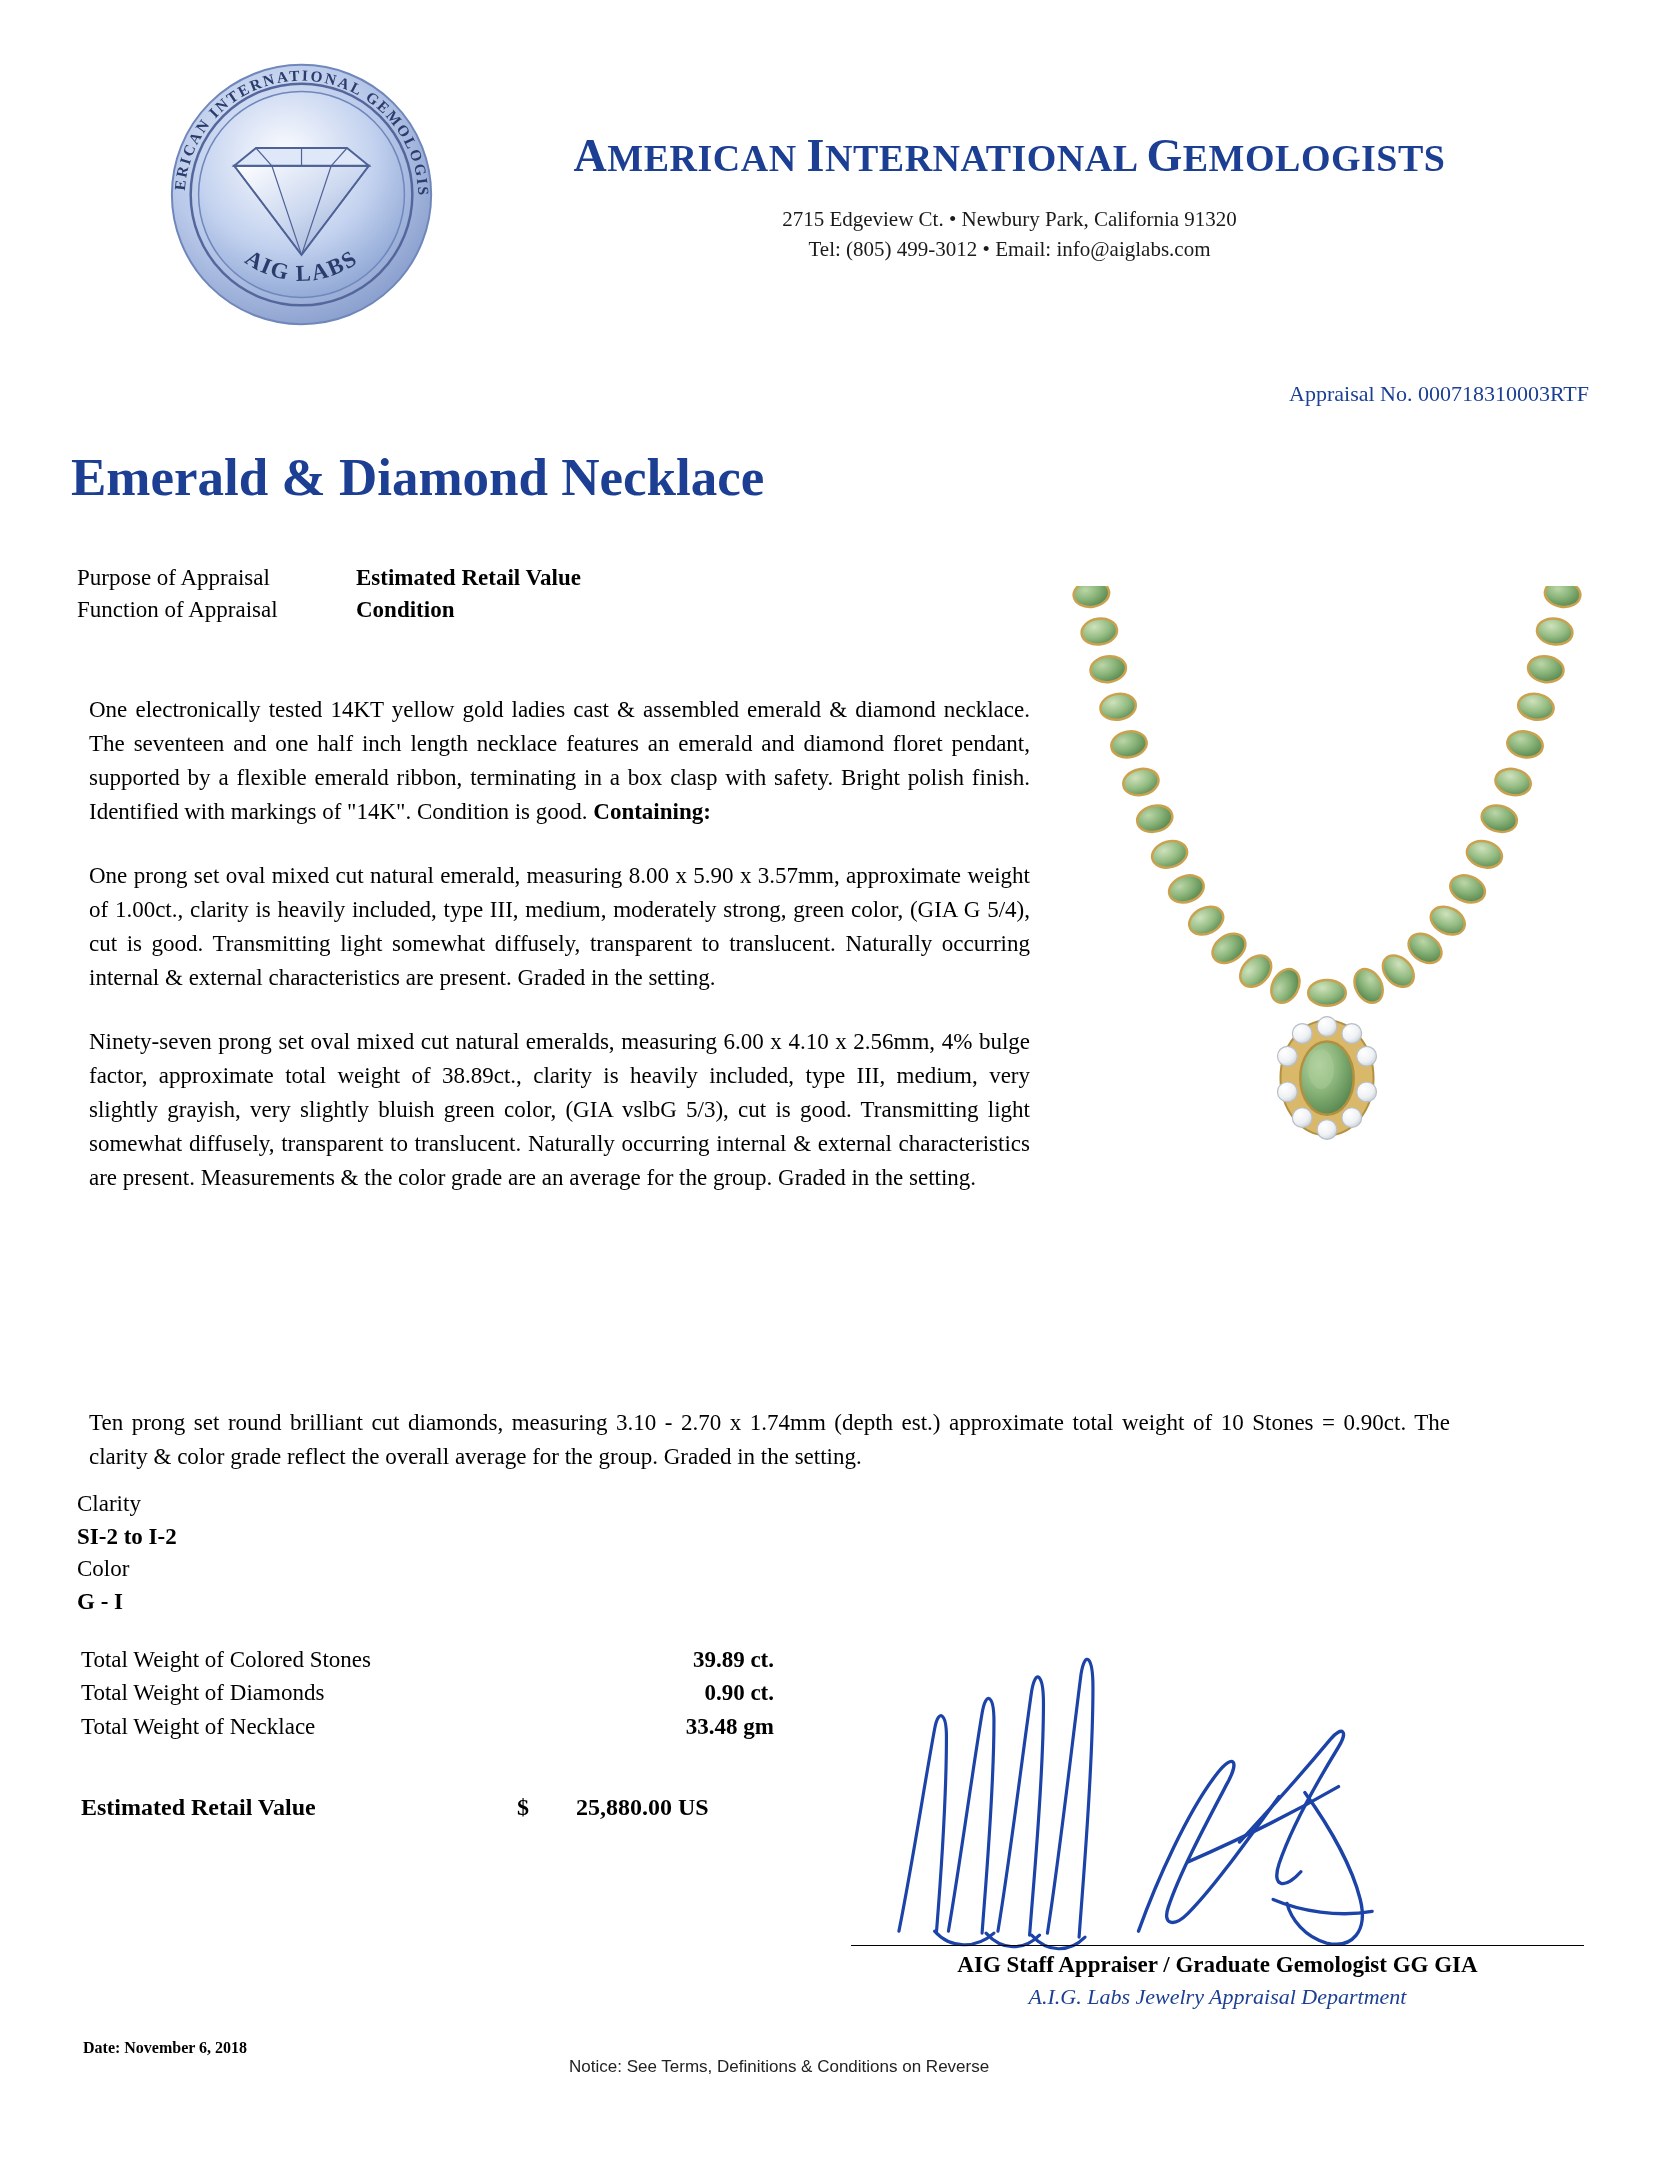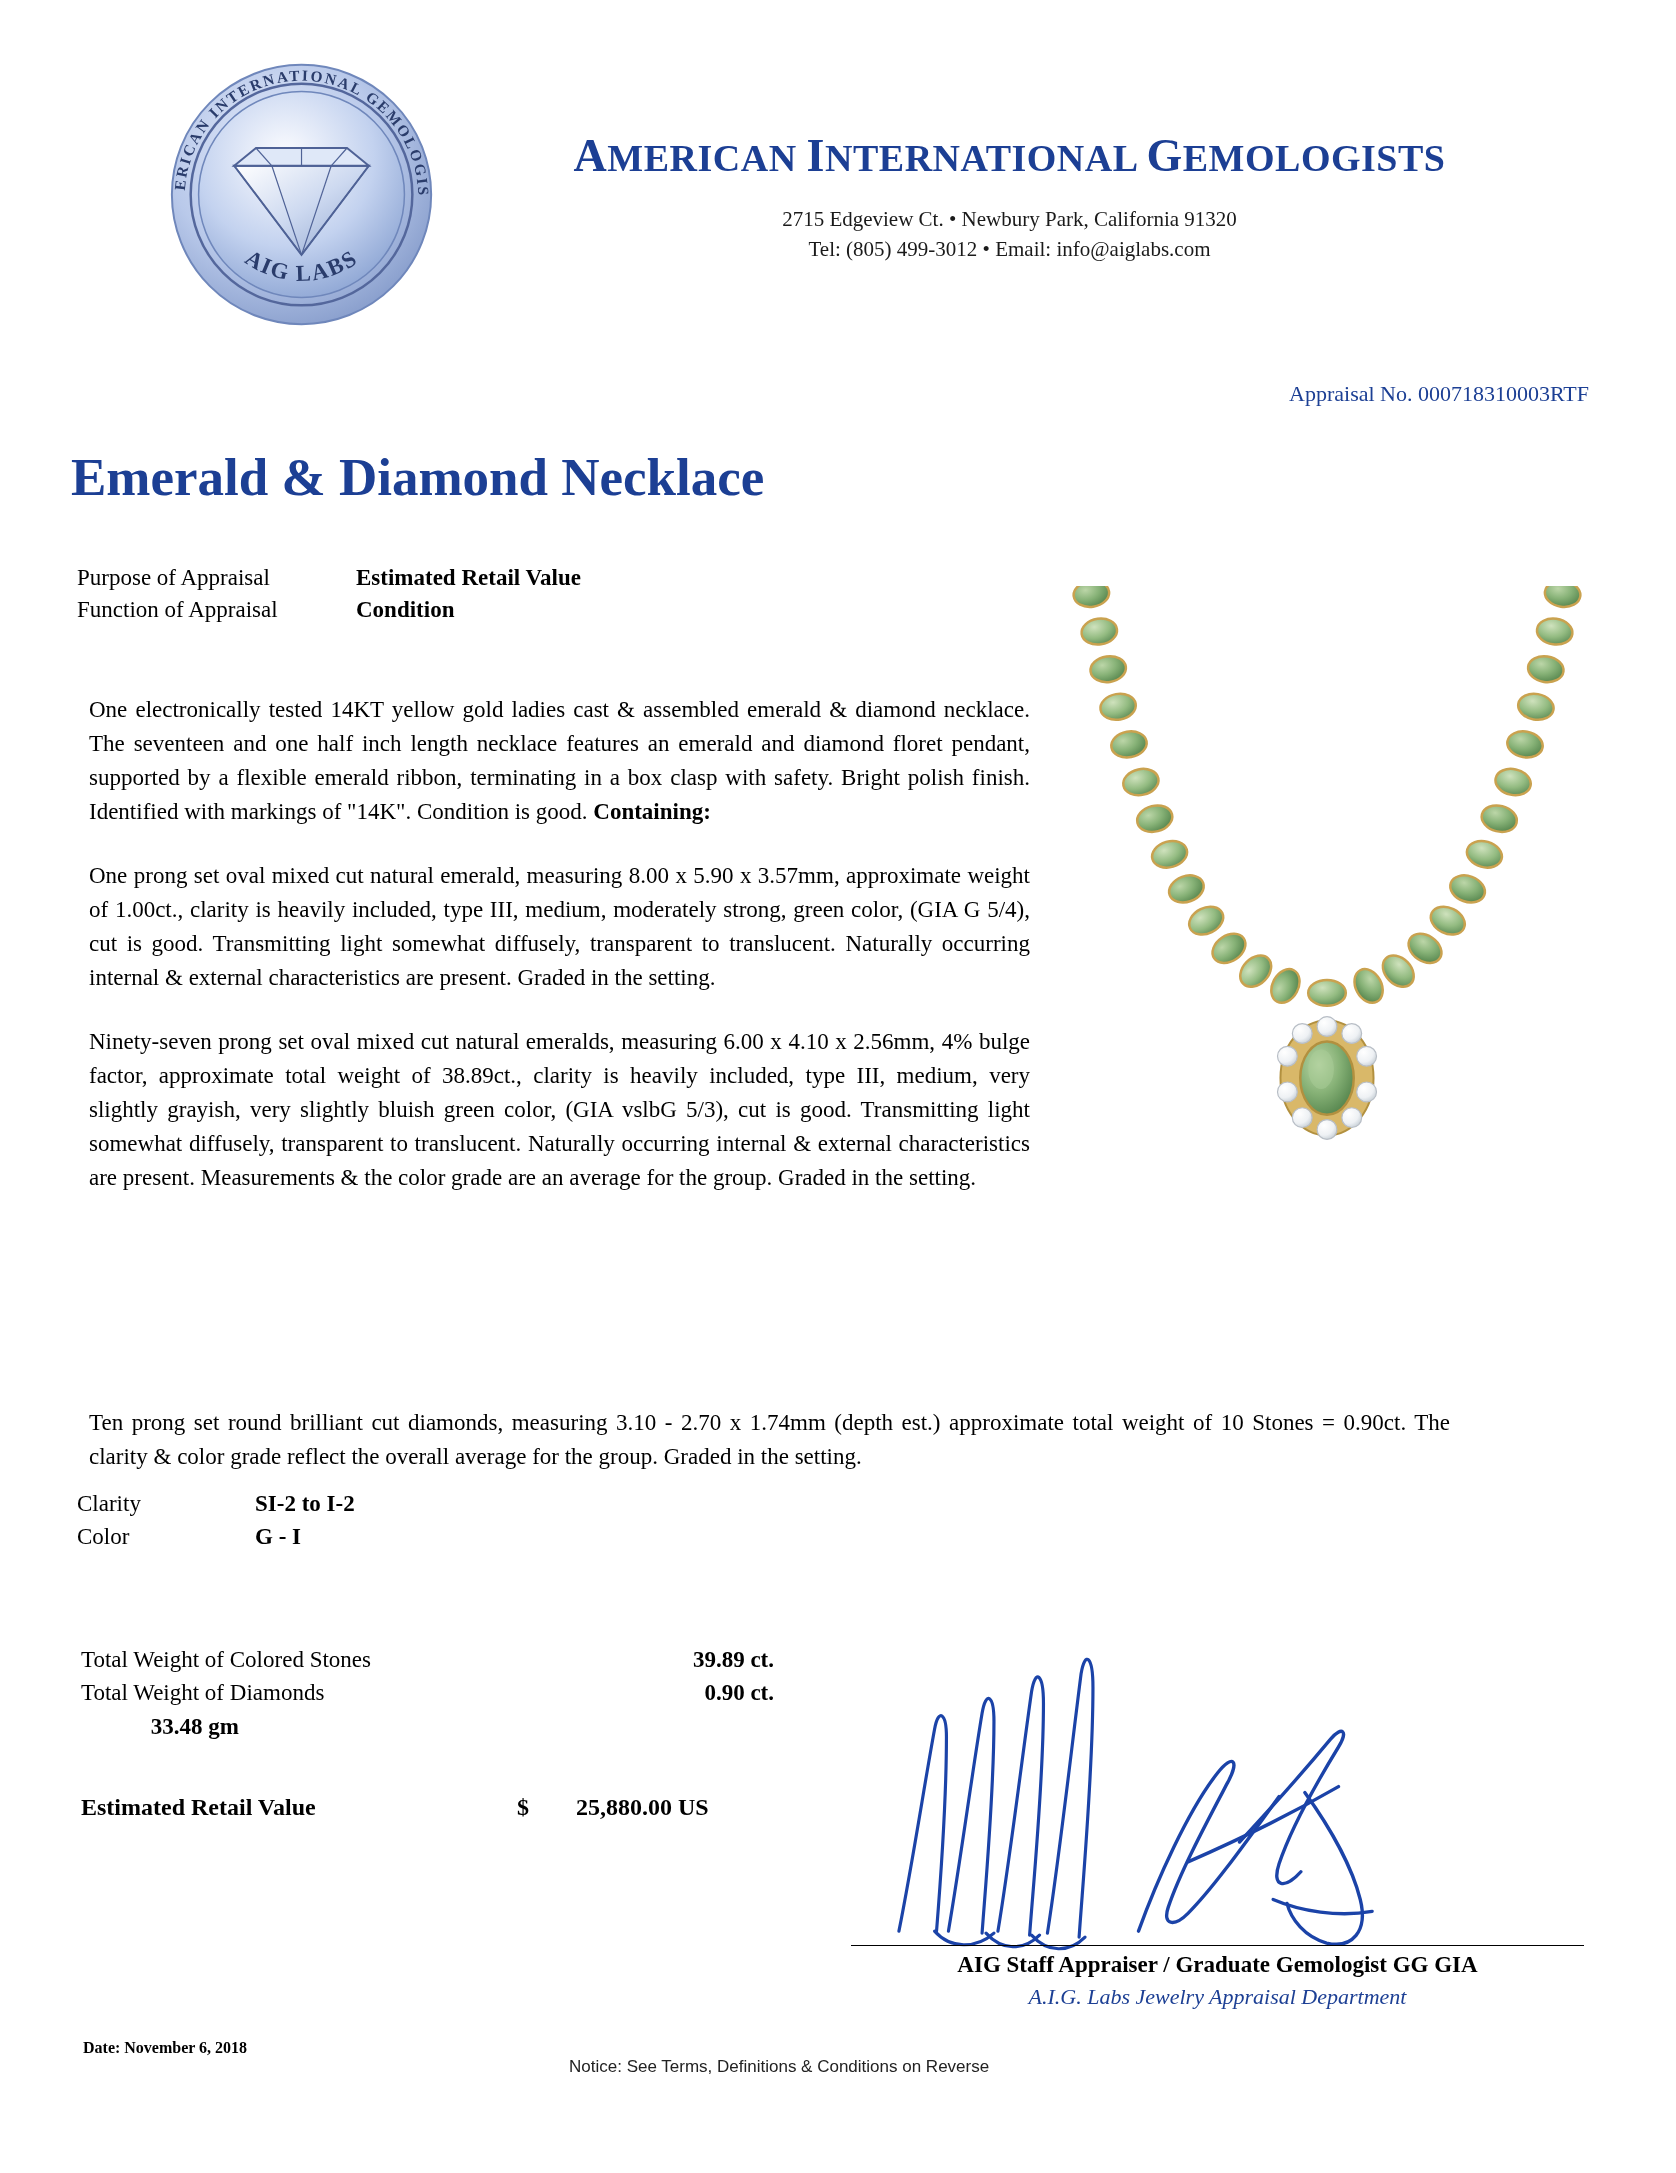--- a/index.html
+++ b/index.html
@@ -123,21 +123,21 @@
   }
 
   
   .cc {
     position: absolute;
     left: 77px;
     top: 1488px;
     font-size: 23px;
     line-height: 1.42;
   }
-  .cc .row { display:flex; }
+  .cc .row { display:flex;flex-direction:column; }
   .cc .lbl { width: 178px; }
   .cc .val { font-weight: 700; }
 
   
   .totals {
     position: absolute;
     left: 81px;
     top: 1643px;
     font-size: 23px;
     line-height: 1.45;
@@ -447,20 +447,21 @@
   <div class="totals">
     <div class="row">
       <div class="lbl">Total Weight of Colored Stones</div>
       <div class="val">39.89 ct.</div>
     </div>
     <div class="row">
       <div class="lbl">Total Weight of Diamonds</div>
       <div class="val">0.90 ct.</div>
     </div>
     <div class="row">
+      <div class="lbl">Total Weight of Necklace</div>
       <div class="val">33.48 gm</div>
     </div>
   </div>
 
   <div class="erv">
     <div class="lbl">Estimated Retail Value</div>
     <div class="cur">$</div>
     <div class="val">25,880.00 US</div>
   </div>
 

